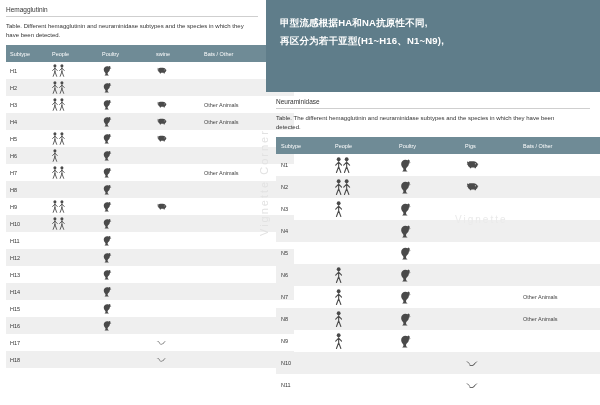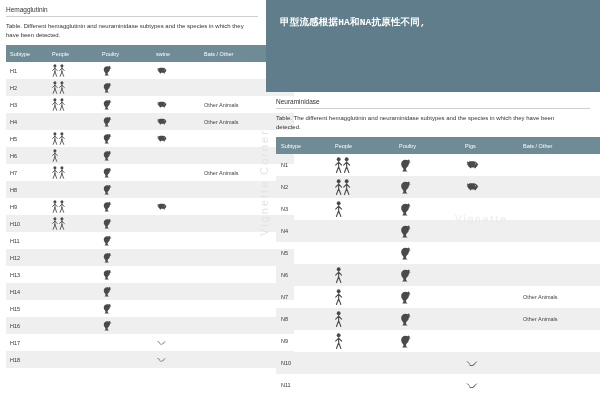--- a/index.html
+++ b/index.html
@@ -44,21 +44,21 @@
   .c-pig{width:40px;}
   .c-bat{width:86px;}
 
   
   .right{
     position:absolute;left:266px;top:0;width:334px;height:405px;
   }
   .banner{
     position:absolute;left:0;top:0;width:334px;height:92px;
     background:#5f7d8a;color:#ffffff;
-    box-sizing:border-box;padding:14px 14px 0 14px;font-family:Liberation Mono, monospace;
+    box-sizing:border-box;padding:14px 14px 0 14px;
   }
   .banner div{
     font-size:9.5px;line-height:1.85;font-weight:bold;
     letter-spacing:.2px;
   }
   .right-body{
     position:absolute;left:0;top:92px;width:334px;height:313px;
     box-sizing:border-box;padding:6px 10px 0 10px;
   }
   .right-body .section-title{width:314px;}
@@ -467,20 +467,21 @@
             </td>
             <td></td>
           </tr>
         </tbody>
     </table>
   </div>
 
   <div class="right">
     <div class="banner">
       <div>甲型流感根据HA和NA抗原性不同,</div>
+      <div>再区分为若干亚型(H1~H16、N1~N9),</div>
     </div>
     <div class="right-body">
       <div class="section-title">Neuraminidase</div>
       <div class="caption">Table. The different hemagglutinin and neuraminidase subtypes and the species in which they have been detected.</div>
       <table class="r">
         <thead>
           <tr>
             <th class="rc-sub">Subtype</th>
             <th class="rc-peo">People</th>
             <th class="rc-pou">Poultry</th>

